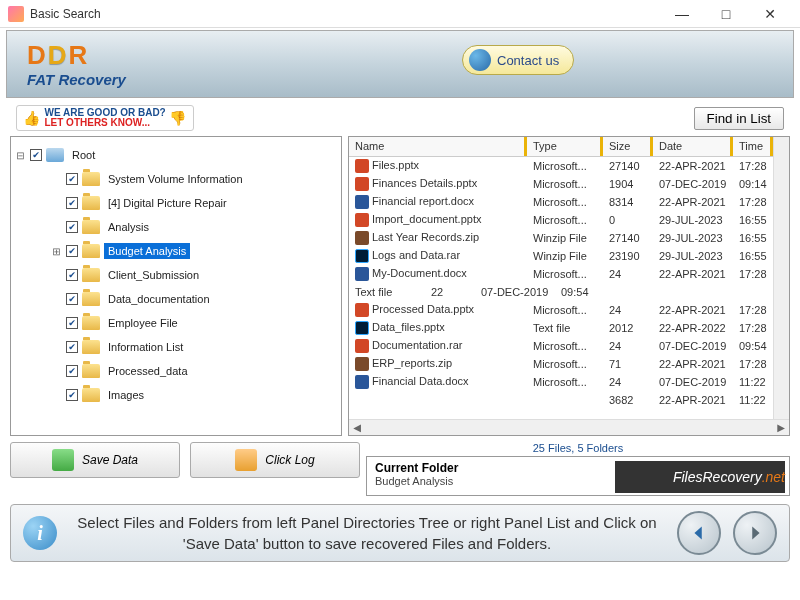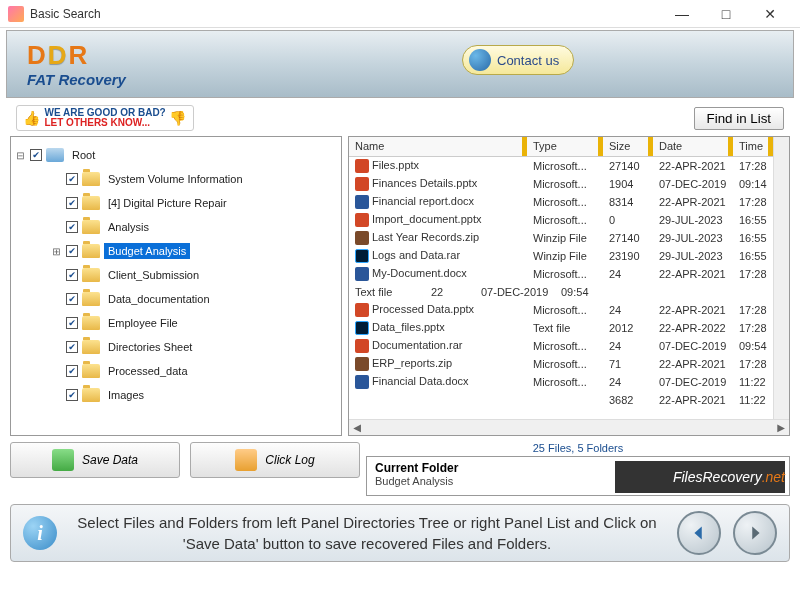--- a/index.html
+++ b/index.html
@@ -36,21 +36,21 @@
 .tree-cb { width: 12px; height: 12px; border: 1px solid #555; background: #fff; display: inline-flex; align-items: center; justify-content: center; font-size: 9px; color: #1a4d8f; }
 .tree-icon { width: 18px; height: 14px; background: linear-gradient(#fce28f,#e8b848); border-radius: 2px 2px 1px 1px; position: relative; }
 .tree-icon::before { content:''; position:absolute; top:-3px; left:1px; width:7px; height:3px; background:#e8b848; border-radius:1px 1px 0 0; }
 .tree-icon.disk { background: linear-gradient(#bbd8ee,#6aa8d8); border-radius: 2px; }
 .tree-icon.disk::before { display:none; }
 .tree-label { font-size: 11px; color: #222; padding: 2px 4px; }
 .tree-item.selected .tree-label { background: #0a6fd8; color: #fff; }
 
 .list-panel { flex: 1; height: 300px; border: 1px solid #999; background: #fff; display: flex; flex-direction: column; }
 .list-header { display: flex; border-bottom: 1px solid #ccc; background: #f8f8f8; height: 20px; }
-.list-header > div { padding: 3px 6px; border-right: 5px solid #eab308; font-size: 11px; color: #333; }
+.list-header > div { padding: 3px 6px; border-right: 3px solid #eab308; font-size: 11px; color: #333; }
 .col-name { width: 178px; }
 .col-type { width: 76px; }
 .col-size { width: 50px; }
 .col-date { width: 80px; }
 .col-time { width: 40px; }
 .list-body { flex: 1; overflow: auto; }
 .list-row { display: flex; height: 18px; align-items: center; }
 .list-row > div { padding: 0 6px; font-size: 11px; color: #333; white-space: nowrap; overflow: hidden; }
 .file-icon { width: 14px; height: 14px; display: inline-block; vertical-align: middle; margin-right: 3px; border-radius: 2px; }
 .fi-pptx { background: #d24726; }
@@ -165,21 +165,21 @@
         <div class="tree-item child">
           <span class="tree-exp"></span>
           <span class="tree-cb">✔</span>
           <span class="tree-icon"></span>
           <span class="tree-label">Employee File</span>
         </div>
         <div class="tree-item child">
           <span class="tree-exp"></span>
           <span class="tree-cb">✔</span>
           <span class="tree-icon"></span>
-          <span class="tree-label">Directories Sheet</span>
+          <span class="tree-label">Information List</span>
         </div>
         <div class="tree-item child">
           <span class="tree-exp"></span>
           <span class="tree-cb">✔</span>
           <span class="tree-icon"></span>
           <span class="tree-label">Processed_data</span>
         </div>
         <div class="tree-item child">
           <span class="tree-exp"></span>
           <span class="tree-cb">✔</span>

